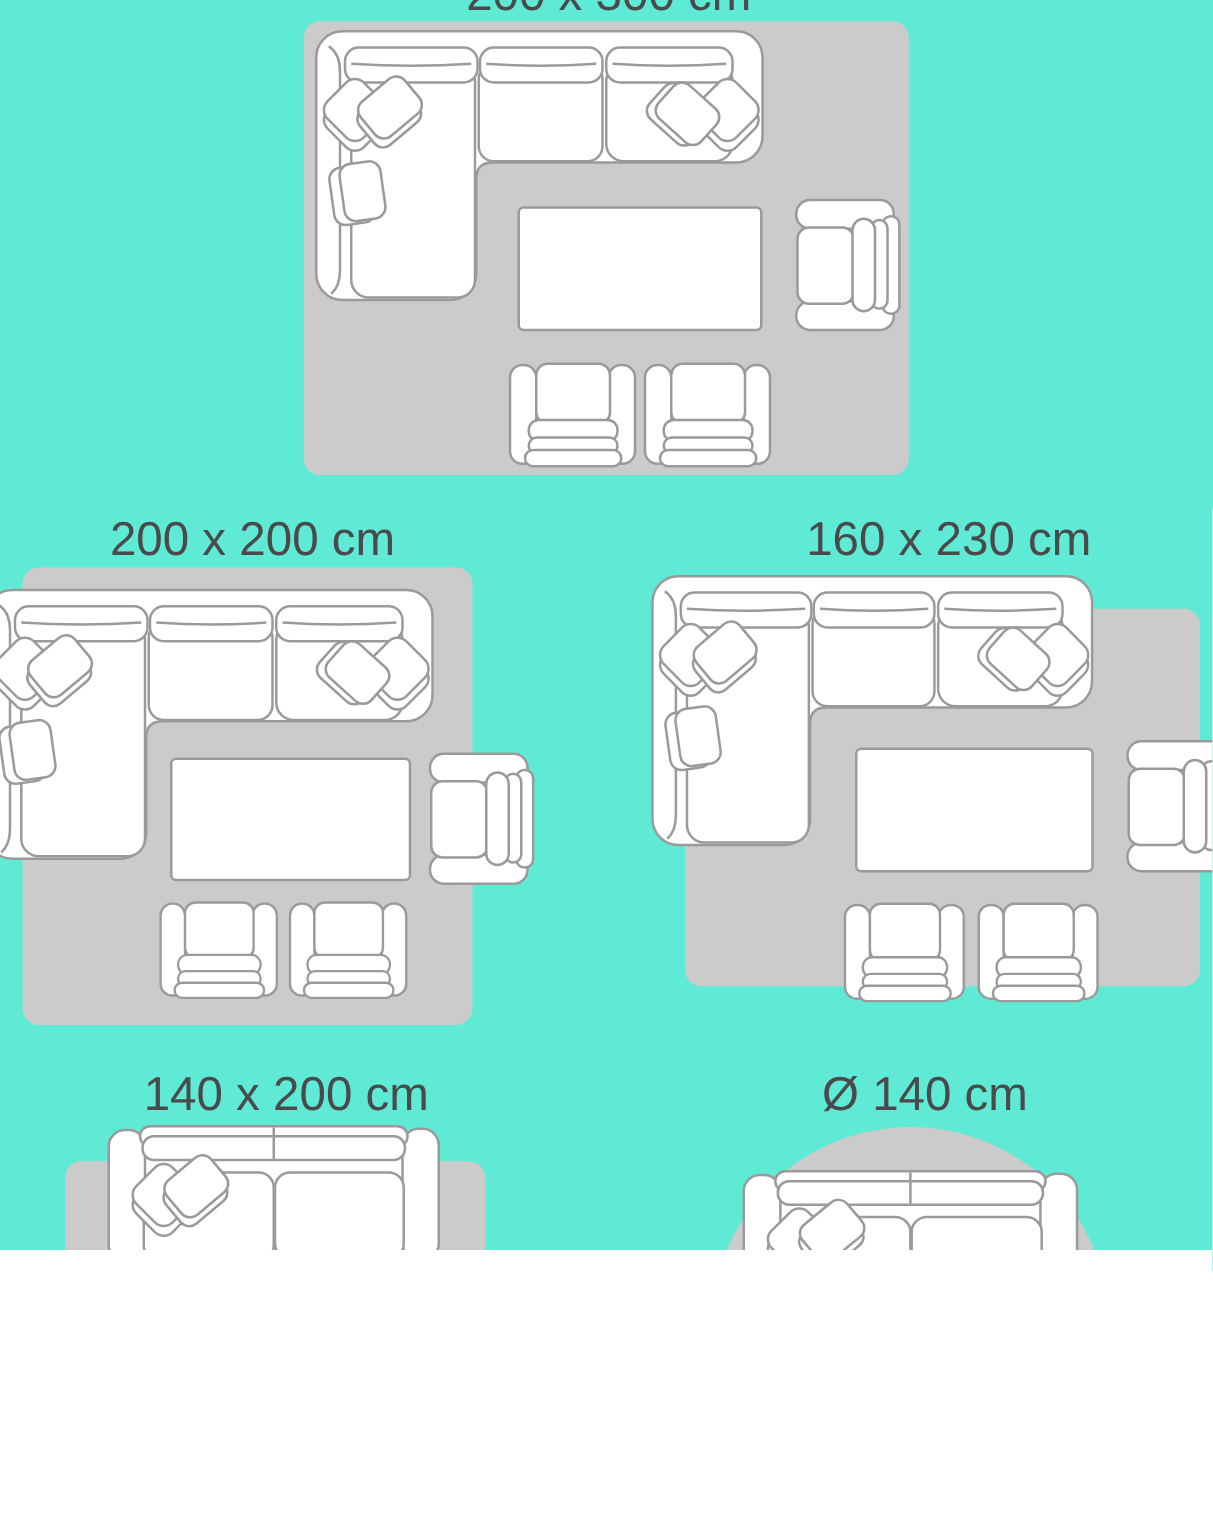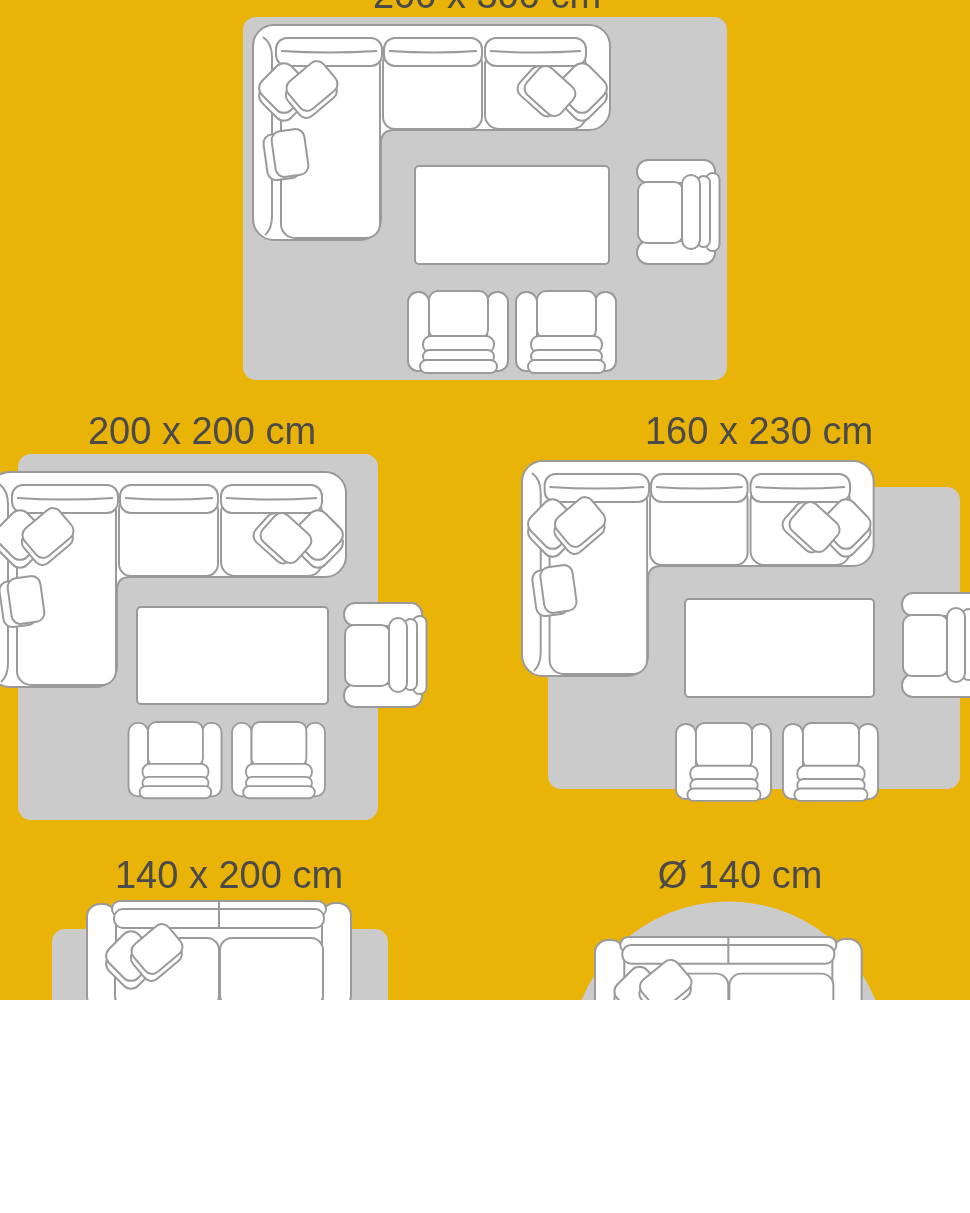--- a/index.html
+++ b/index.html
@@ -1,16 +1,16 @@
 <!DOCTYPE html>
 <html><head>
 <meta charset="utf-8">
 <style>
 html,body{margin:0;padding:0;background:#ffffff;}
-#stage{position:relative;width:970px;height:1000px;overflow:hidden;background:#eab308;}
+#stage{position:relative;width:970px;height:1000px;overflow:hidden;background:#5eead4;}
 svg{display:block;}
 text{font-family:"Liberation Sans",sans-serif;fill:#4a4a4a;}
 </style>
 </head>
 <body>
 <div id="stage">
 <svg width="970" height="1213" viewBox="0 0 970 1213" xmlns="http://www.w3.org/2000/svg">
 <defs>
 <g id="pillow-sq">
 

